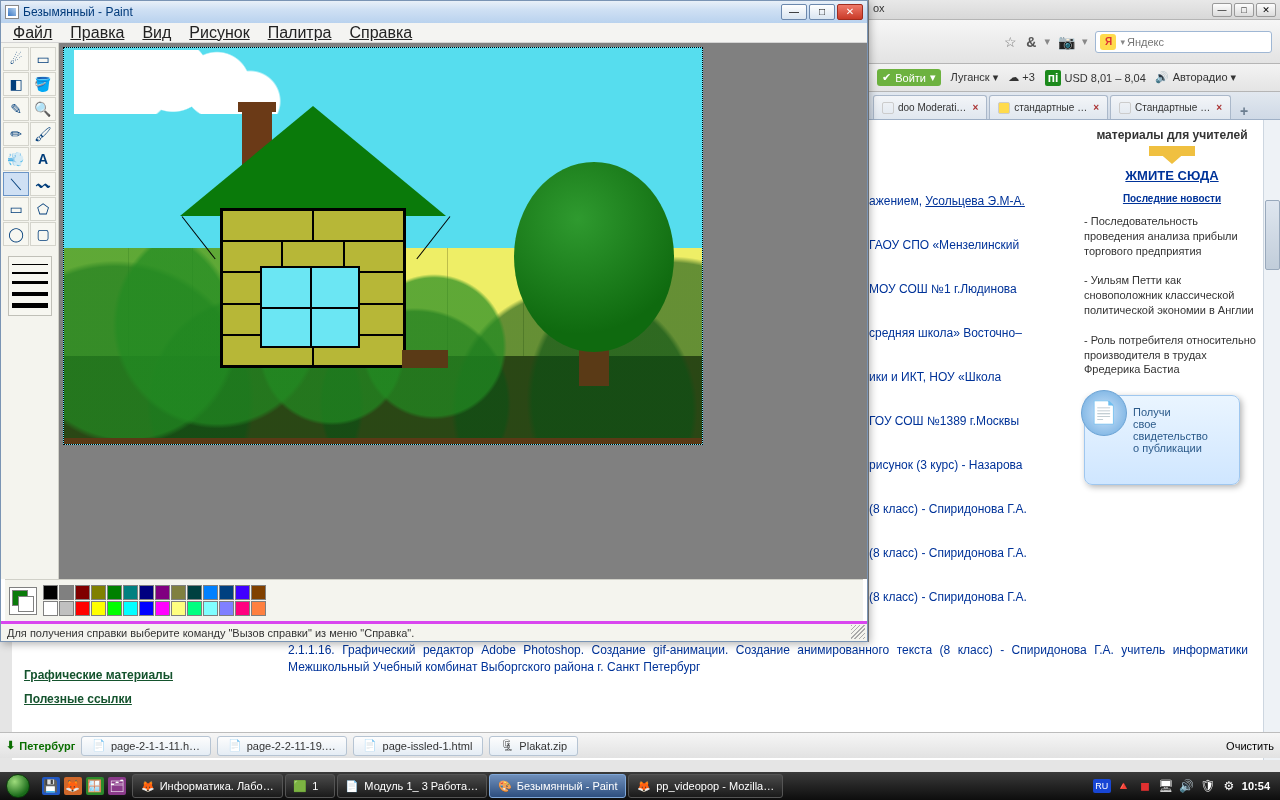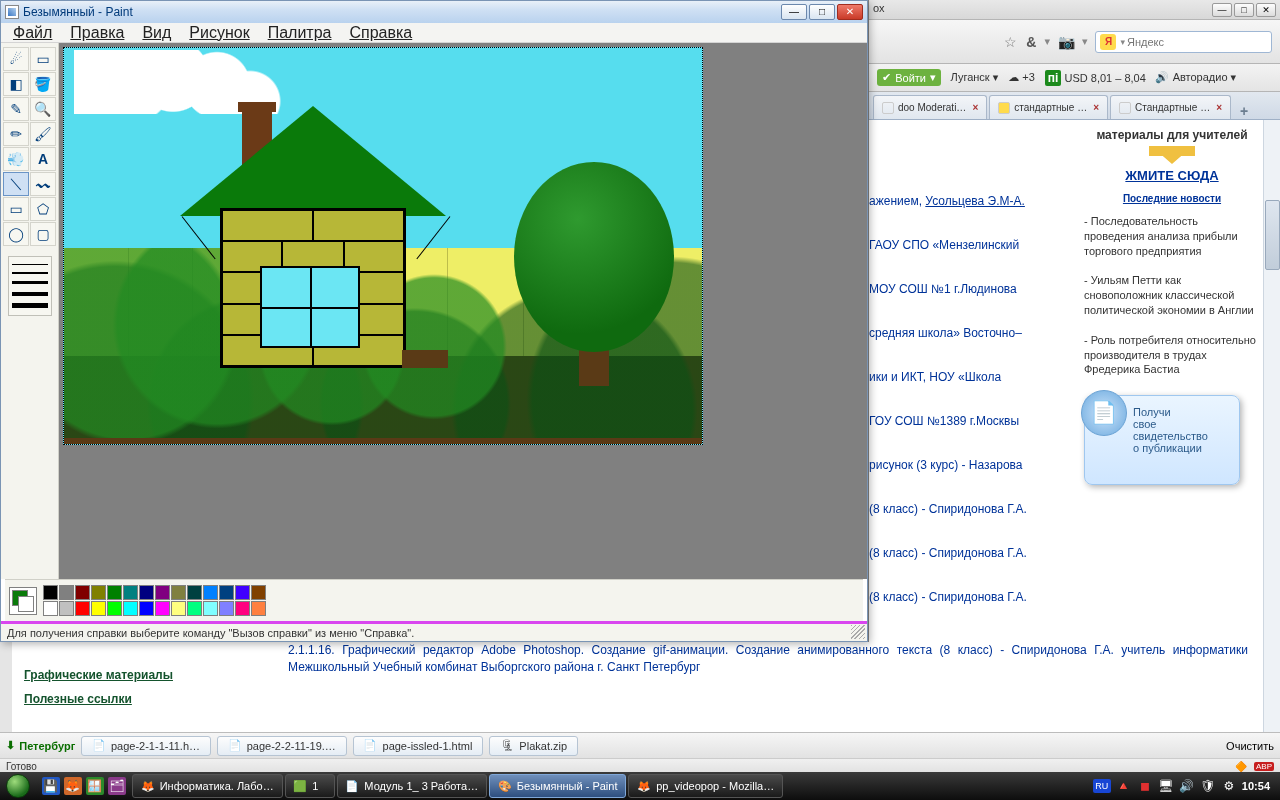--- a/index.html
+++ b/index.html
@@ -229,27 +229,20 @@
 
   <div class="ff-downloads">
     <span class="lbl">⬇ <span>Петербург</span></span>
     <span class="dl">📄 <span>page-2-1-1-11.h…</span></span>
     <span class="dl">📄 <span>page-2-2-11-19.…</span></span>
     <span class="dl">📄 <span>page-issled-1.html</span></span>
     <span class="dl">🗜 <span>Plakat.zip</span></span>
     <span style="flex:1"></span>
     <span>Очистить</span>
   </div>
-  <div class="ff-status2">
-    <span>Готово</span>
-    <span style="display:flex;gap:6px;align-items:center">
-      <span>🔶</span>
-      <span style="background:#c71f1f;color:#fff;padding:0 2px;border-radius:2px;font-size:8px">ABP</span>
-    </span>
-  </div>
 
   <div class="paint">
     <div class="titlebar">
       <span class="ico"></span>
       <span class="t">Безымянный - Paint</span>
       <div class="btns">
         <span class="wb">—</span>
         <span class="wb">□</span>
         <span class="wb close">✕</span>
       </div>

